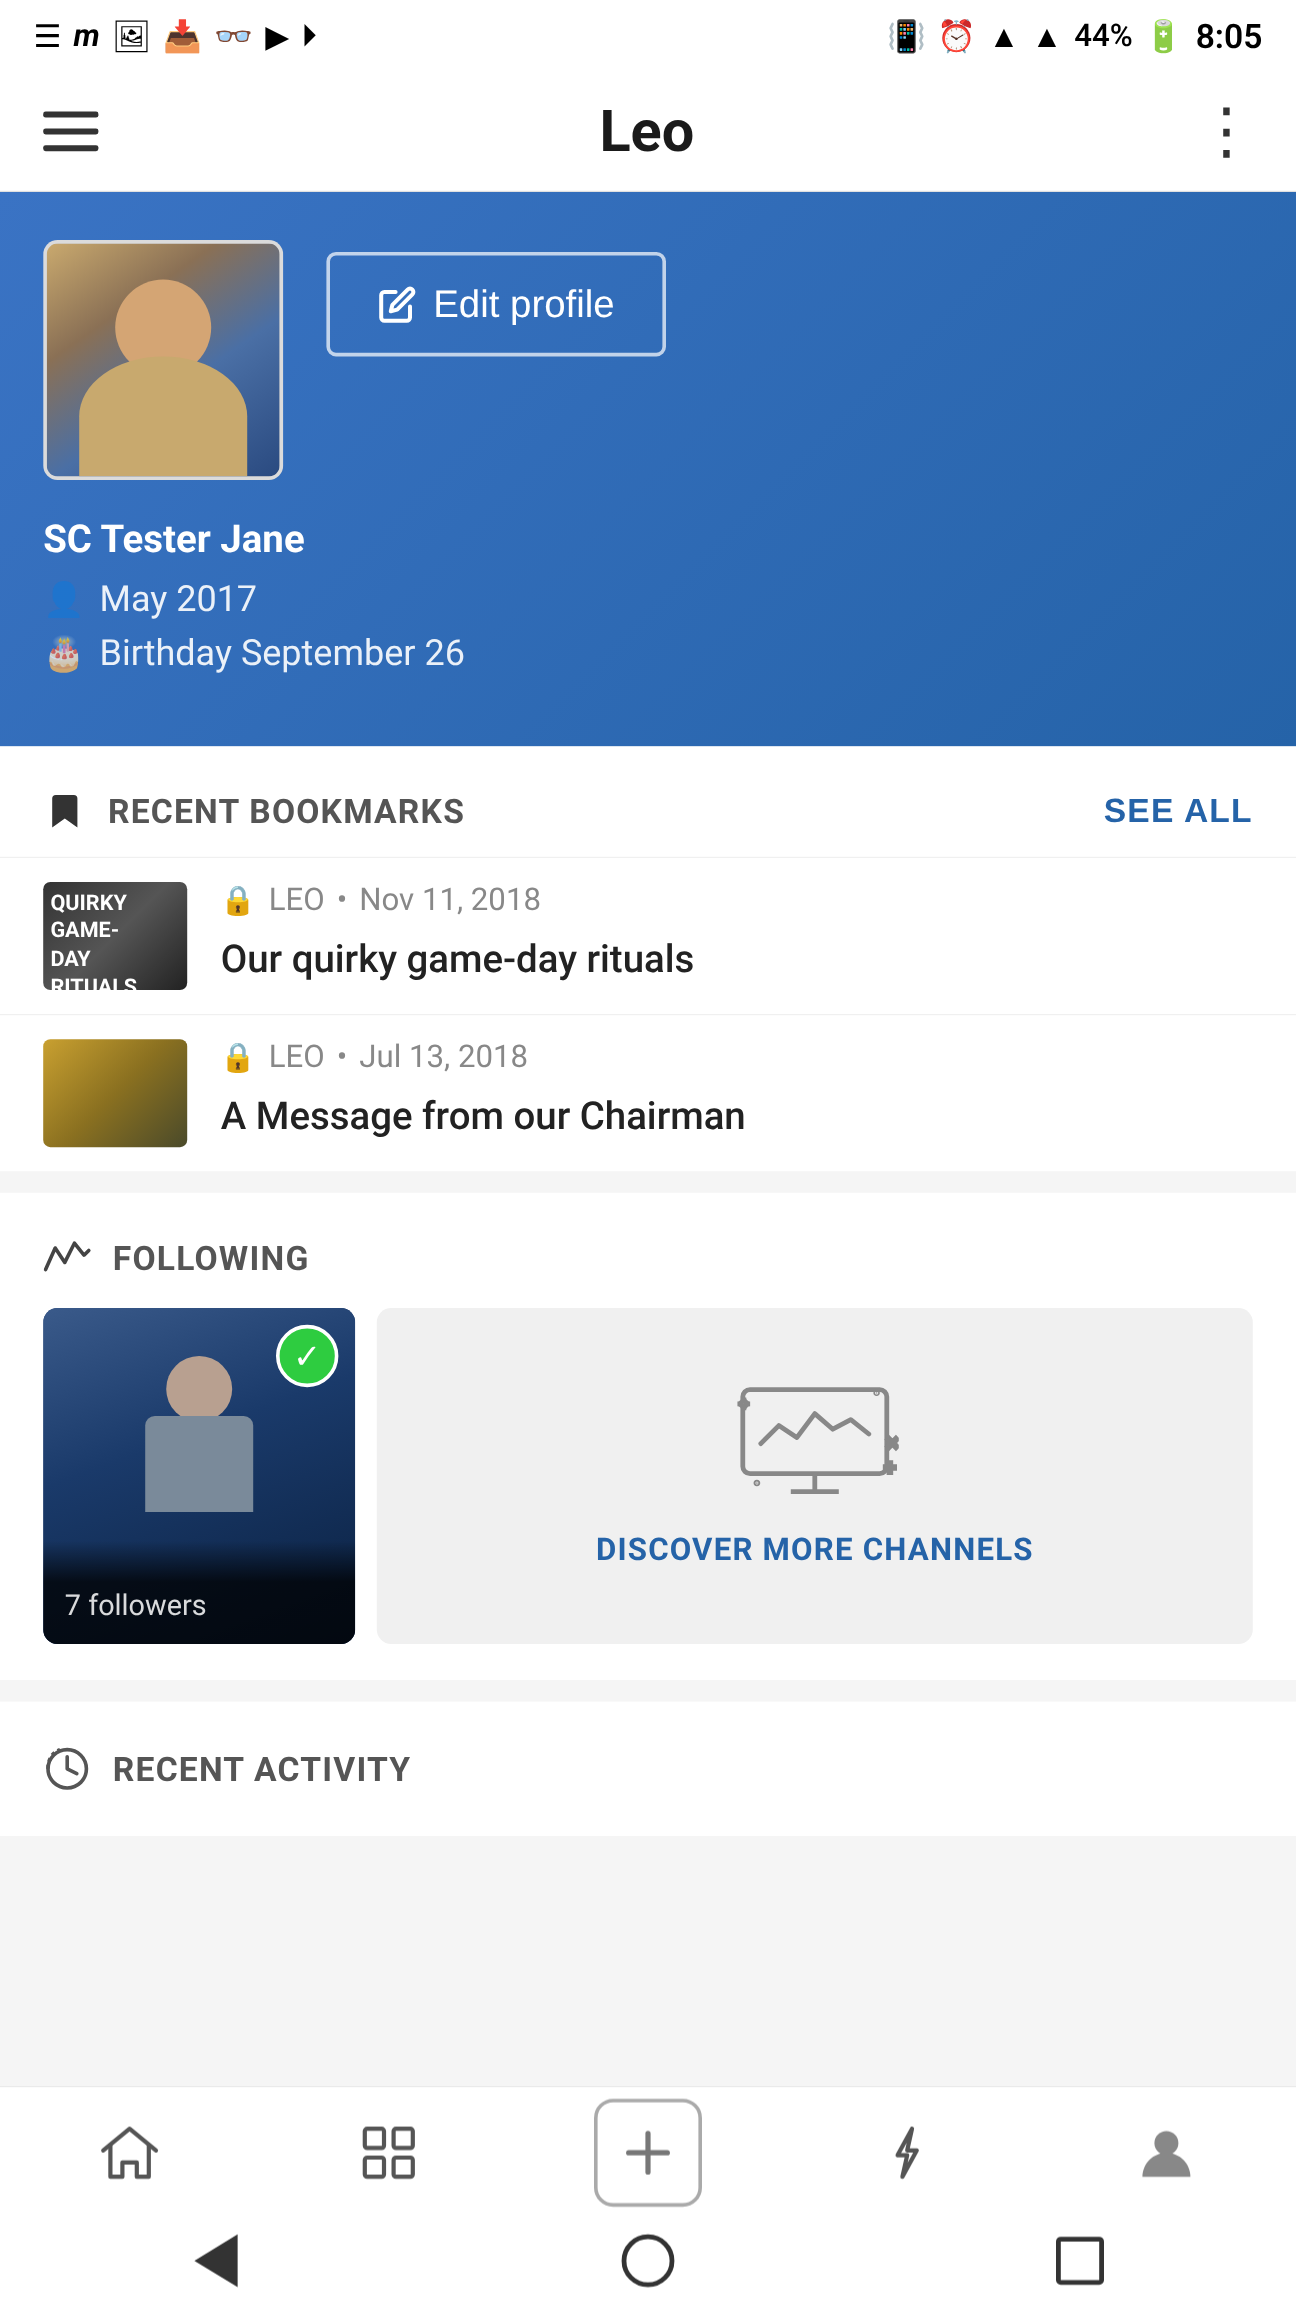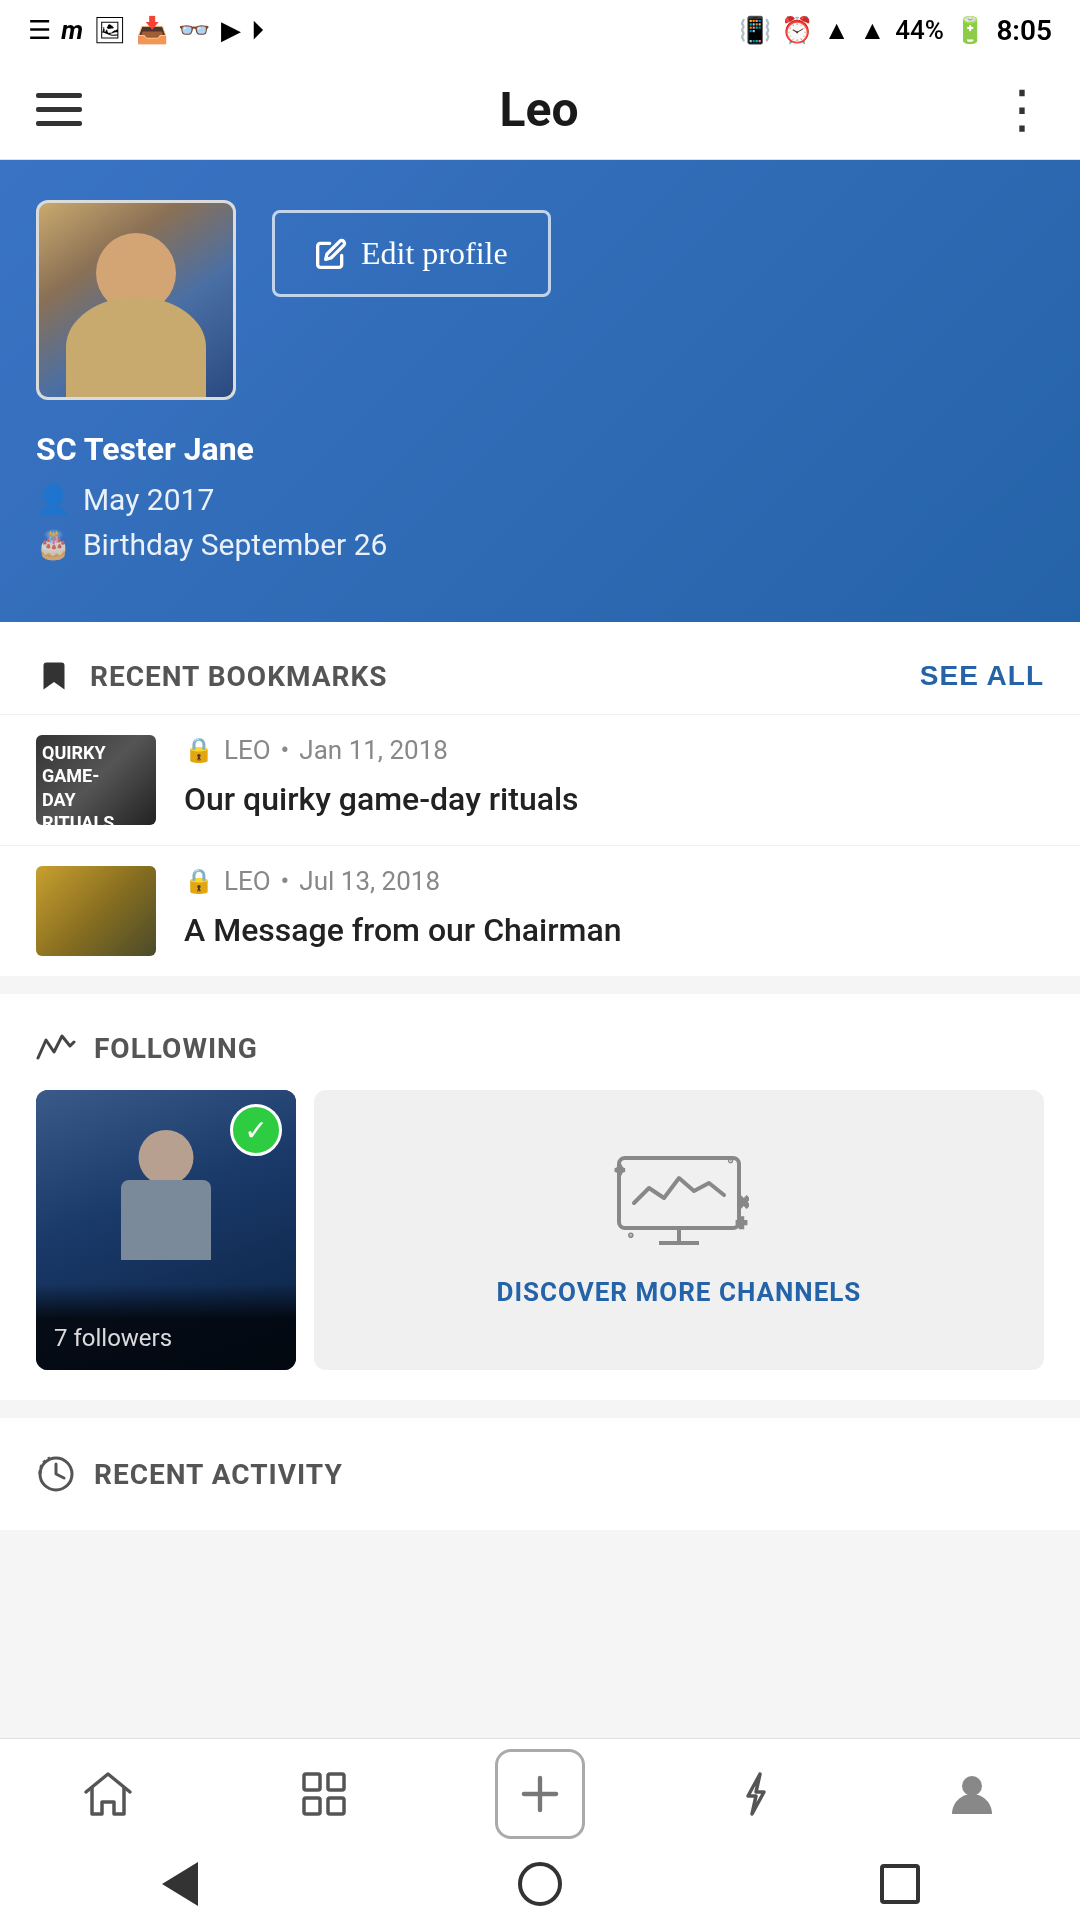--- a/index.html
+++ b/index.html
@@ -128,21 +128,20 @@
       color: #fff;
       padding: 22px 40px;
       border-radius: 8px;
       font-size: 32px;
       cursor: pointer;
       display: flex;
       align-items: center;
       gap: 14px;
       white-space: nowrap;
       margin-top: 10px;
-      font-family: Liberation Serif, serif;
     }
     .edit-icon-svg {
       width: 32px;
       height: 32px;
       fill: none;
       stroke: #fff;
       stroke-width: 2.5;
     }
     .profile-name {
       color: #fff;
@@ -550,21 +549,21 @@
     <button class="see-all-btn">SEE ALL</button>
   </div>
 
   <div class="bookmark-item">
     <div class="bookmark-thumb thumb-1"></div>
     <div class="bookmark-content">
       <div class="bookmark-meta">
         <span class="lock-icon">🔒</span>
         <span>LEO</span>
         <span>•</span>
-        <span>Jan 11, 2018</span>
+        <span>Nov 11, 2018</span>
       </div>
       <div class="bookmark-title">Our quirky game-day rituals</div>
     </div>
   </div>
 
   <div class="bookmark-item">
     <div class="bookmark-thumb thumb-2"></div>
     <div class="bookmark-content">
       <div class="bookmark-meta">
         <span class="lock-icon">🔒</span>

